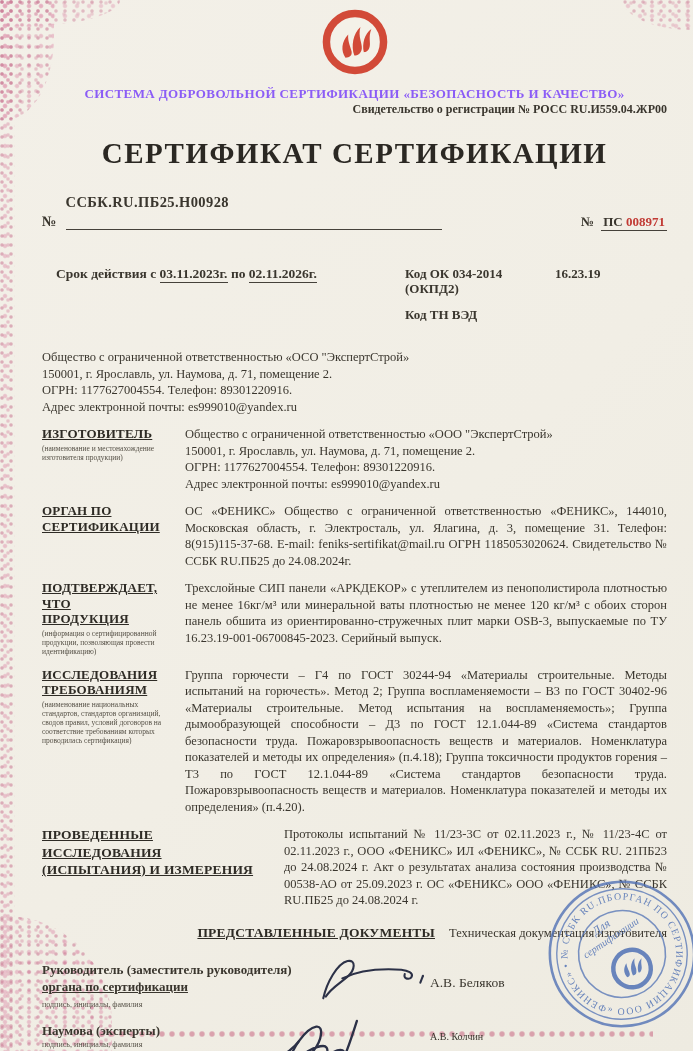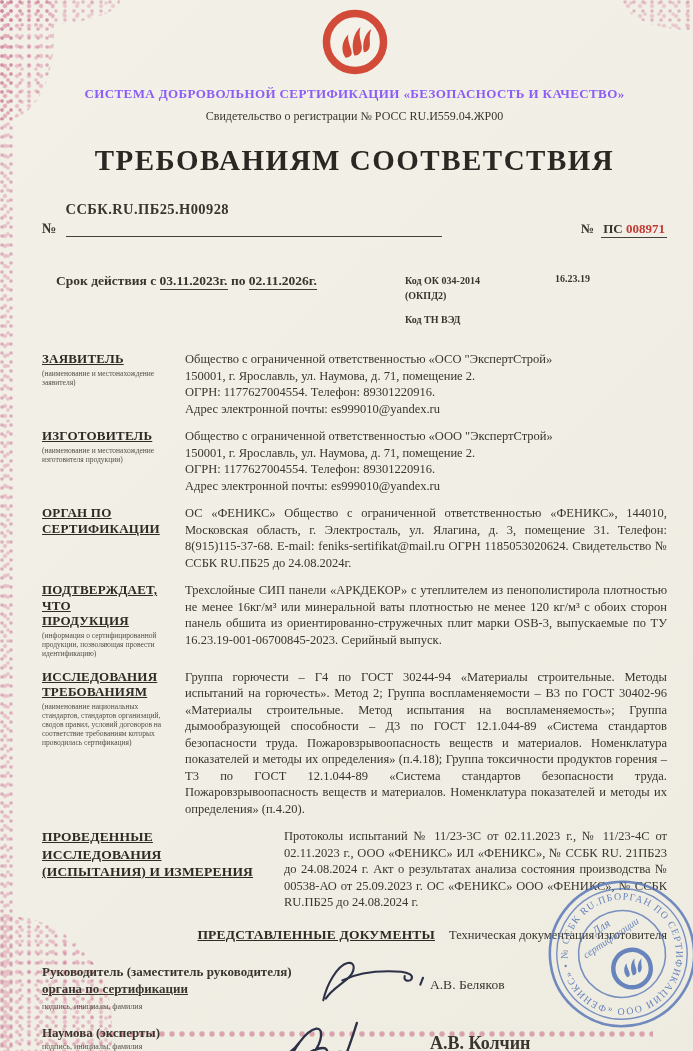--- a/index.html
+++ b/index.html
@@ -20,32 +20,32 @@
   .corner-tl{position:absolute;left:0;top:0;width:54px;height:120px;border-bottom-right-radius:90% 70%;}
   .corner-tl2{position:absolute;left:0;top:0;width:120px;height:26px;border-bottom-right-radius:80% 100%;opacity:.8;}
   .corner-tr{position:absolute;right:0;top:0;width:70px;height:30px;border-bottom-left-radius:100% 100%;opacity:.85;}
   .corner-bl{position:absolute;left:0;bottom:0;width:112px;height:135px;border-top-right-radius:95% 80%;}
   .bottom-dots{position:absolute;left:98px;right:40px;bottom:12px;height:9px;
     background-image:radial-gradient(circle at 4px 4px, rgba(208,130,150,.7) 2px, rgba(208,130,150,0) 3.4px);
     background-size:10px 9px;background-repeat:repeat-x;}
   .content{position:absolute;left:42px;right:26px;top:0;}
   .logo{position:absolute;left:50%;transform:translateX(-50%);top:8px;width:68px;height:68px;}
   .sys-title{margin-top:86px;text-align:center;font-weight:bold;font-size:13px;letter-spacing:.4px;color:#8b5cf6;}
-  .reg-line{text-align:center;font-weight:normal;font-size:12px;margin-top:7px;color:#3a362e;}
+  .reg-line{text-align:right;font-weight:bold;font-size:12px;color:#3a362e;}
   .main-title{text-align:center;font-size:29px;font-weight:bold;letter-spacing:1.5px;margin-top:20px;color:#2b2823;}
   .num-row{margin-top:24px;display:flex;justify-content:space-between;align-items:flex-end;font-weight:bold;}
   .num-left{display:flex;align-items:flex-end;font-size:14.5px;width:400px;}
   .num-line{border-bottom:1.6px solid #45413a;flex:1;margin-left:9px;padding-bottom:18px;letter-spacing:.4px;}
   .num-right{font-size:13px;}
   .blank-group{border-bottom:1.4px solid #45413a;padding:0 2px 1px 2px;margin-left:4px;}
   .red-num{color:#c23b35;}
   .validity-row{margin-top:36px;display:flex;align-items:flex-start;}
   .validity{margin-left:14px;font-weight:bold;font-size:13.5px;}
   .u-date{border-bottom:1.3px solid #45413a;padding-bottom:1px;}
-  .codes{margin-left:auto;width:262px;font-weight:bold;font-size:10px;}
+  .codes{margin-left:auto;width:262px;font-weight:bold;font-size:13px;}
   .codes-top{display:flex;}
   .okpd{width:118px;line-height:15px;}
   .okpd-val{margin-left:32px;}
   .tnved{margin-top:11px;}
   .sections{margin-top:26px;}
   .section{display:flex;margin-bottom:11px;}
   .sec-label{width:143px;flex:none;padding-right:6px;box-sizing:border-box;}
   .sec-h{font-weight:bold;font-size:13px;text-decoration:underline;line-height:15.5px;letter-spacing:.2px;color:#2e2b25;}
   .sec-sub{font-size:7.5px;line-height:9px;color:#555046;margin-top:2px;width:124px;}
   .sec-content{flex:1;font-size:12.5px;line-height:16.5px;color:#3a362e;}
@@ -56,21 +56,21 @@
   .docs-h{font-weight:bold;font-size:13.5px;text-decoration:underline;letter-spacing:.2px;color:#2e2b25;}
   .docs-text{margin-left:14px;font-size:12.5px;}
   .sig-area{position:relative;margin-top:20px;height:135px;}
   .sig-role1{position:absolute;left:0;top:0;font-weight:bold;font-size:13px;line-height:17px;}
   .sig-role1 .ul{text-decoration:underline;}
   .sig-note{font-size:8px;font-weight:normal;color:#555046;margin-top:1px;}
   .sig-role2{position:absolute;left:0;top:62px;font-weight:bold;font-size:13px;}
   .sig-svg1{position:absolute;left:270px;top:-6px;width:130px;height:52px;}
   .sig-svg2{position:absolute;left:225px;top:42px;width:145px;height:86px;}
   .sig-name1{position:absolute;left:388px;top:14px;font-weight:normal;font-size:13.5px;}
-  .sig-name2{position:absolute;left:388px;top:70px;font-weight:bold;font-size:18px;}
+  .sig-name2{position:absolute;left:388px;top:70px;font-weight:normal;font-size:10px;}
   .stamp{position:absolute;right:-8px;top:875px;width:158px;height:158px;opacity:.92;}
 </style>
 </head>
 <body>
 
 <div class="border-left lace"></div>
 <div class="corner-tl lace"></div>
 <div class="corner-tl2 lace"></div>
 <div class="corner-tr lace"></div>
 <div class="corner-bl lace"></div>
@@ -82,21 +82,21 @@
     <svg viewBox="0 0 100 100" width="68" height="68">
       <circle cx="50" cy="50" r="42" fill="#f4f1e8" stroke="#d24a38" stroke-width="11"></circle>
       <path d="M36,73 C29,63 30,50 40,39 C39,50 44,58 45,64 C46,70 42,73 36,73 Z" fill="#d24a38"></path>
       <path d="M49,70 C44,56 47,38 58,28 C54,42 61,52 60,60 C59,67 54,70 49,70 Z" fill="#d24a38"></path>
       <path d="M63,65 C60,53 64,38 74,31 C69,44 74,52 71,59 C69,64 66,65 63,65 Z" fill="#d24a38"></path>
     </svg>
   </div>
 
   <div class="sys-title">СИСТЕМА ДОБРОВОЛЬНОЙ СЕРТИФИКАЦИИ «БЕЗОПАСНОСТЬ И КАЧЕСТВО»</div>
   <div class="reg-line">Свидетельство о регистрации № РОСС RU.И559.04.ЖР00</div>
-  <div class="main-title">ТРЕБОВАНИЯМ СООТВЕТСТВИЯ</div>
+  <div class="main-title">СЕРТИФИКАТ СЕРТИФИКАЦИИ</div>
 
   <div class="num-row">
     <div class="num-left">
       <span>№</span>
       <span class="num-line">ССБК.RU.ПБ25.Н00928</span>
     </div>
     <div class="num-right">
       <span>№</span>
       <span class="blank-group"><span>ПС</span> <span class="red-num">008971</span></span>
     </div>
@@ -117,24 +117,20 @@
         </div>
         <div class="okpd-val">16.23.19</div>
       </div>
       <div class="tnved">Код ТН ВЭД</div>
     </div>
   </div>
 
   <div class="sections">
 
     <div class="section">
-      <div class="sec-label">
-        <div class="sec-h">ЗАЯВИТЕЛЬ</div>
-        <div class="sec-sub">(наименование и местонахождение заявителя)</div>
-      </div>
       <div class="sec-content">
         <div>Общество с ограниченной ответственностью «ОСО "ЭкспертСтрой»</div>
         <div>150001, г. Ярославль, ул. Наумова, д. 71, помещение 2.</div>
         <div>ОГРН: 1177627004554. Телефон: 89301220916.</div>
         <div>Адрес электронной почты: es999010@yandex.ru</div>
       </div>
     </div>
 
     <div class="section">
       <div class="sec-label">

